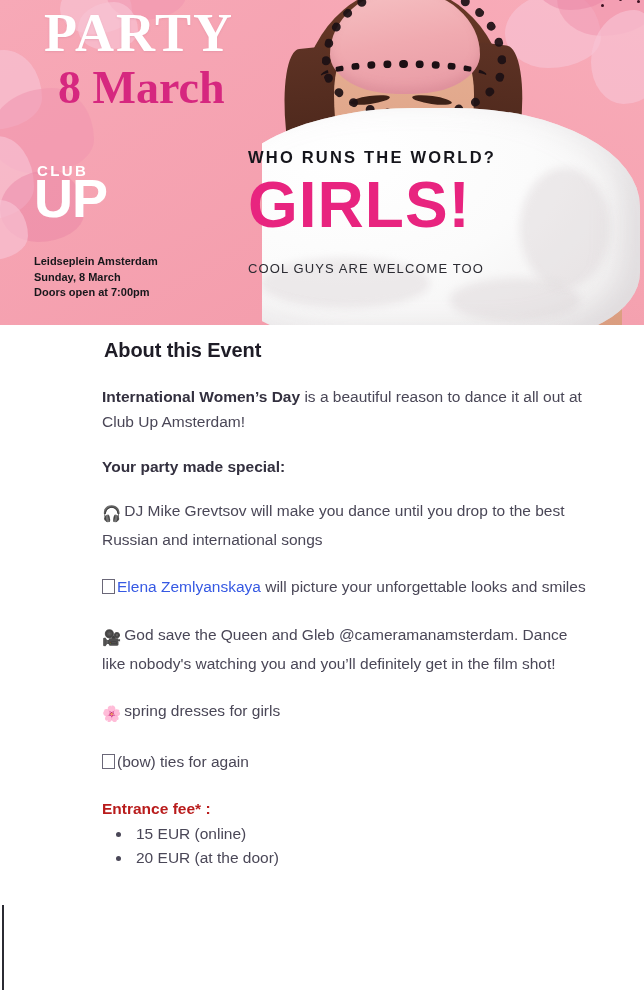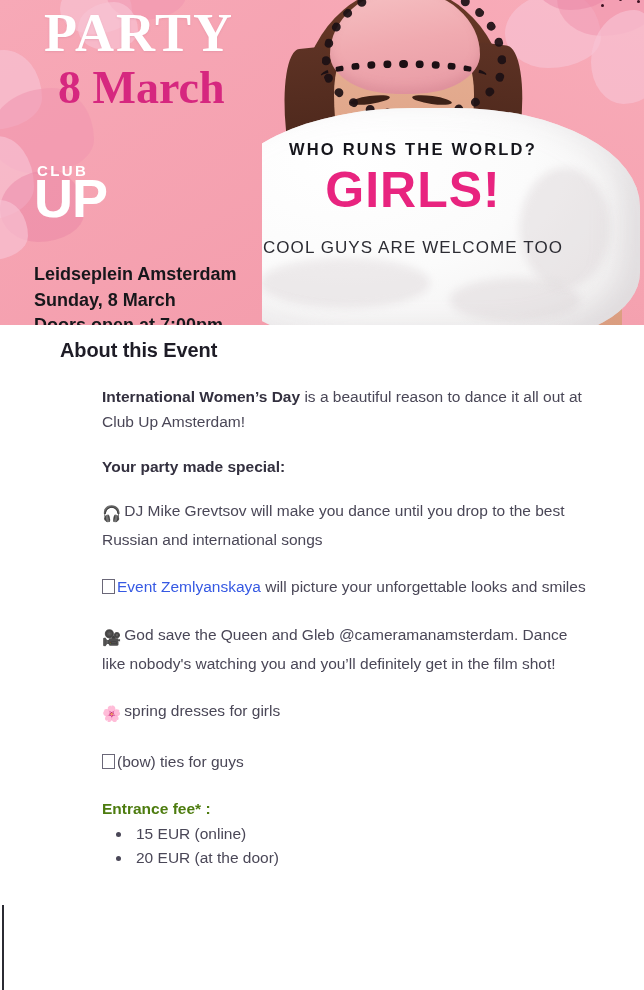--- a/index.html
+++ b/index.html
@@ -108,25 +108,25 @@
     font-size: 54px;
     letter-spacing: -1px;
     line-height: 0.82;
     margin-top: -2px;
   }
 
   
   .venue {
     position: absolute;
     left: 34px;
-    top: 262px;
+    top: 254px;
     z-index: 6;
     color: #17171b;
     font-weight: 700;
-    font-size: 18px;
+    font-size: 11px;
     line-height: 1.42;
   }
 
   
   .model-wrap {
     position: absolute;
     left: 262px; top: 0;
     width: 382px; height: 325px;
     z-index: 3;
     overflow: hidden;
@@ -235,42 +235,42 @@
   }
   .pillow-fold {
     position: absolute;
     background: rgba(205,195,200,0.30);
     border-radius: 50%;
     filter: blur(4px);
   }
   .pillow-text {
     position: absolute;
     z-index: 5;
-    text-align: center;
+    text-align: left;
     width: 330px;
     left: 248px;
-    top: 140px;
+    top: 148px;
   }
   .pt-who {
     font-weight: 700;
     font-size: 16.5px;
     letter-spacing: 2.2px;
     color: #16161c;
     margin: 0;
   }
   .pt-girls {
     font-weight: 700;
-    font-size: 50px;
+    font-size: 64px;
     letter-spacing: 1px;
     color: #e8247f;
     line-height: 1.04;
     margin: 5px 0 0 0;
   }
   .pt-cool {
-    font-size: 17px;
+    font-size: 13px;
     letter-spacing: 1.1px;
     color: #2c2c33;
     margin: 22px 0 1px 0;
   }
 
   
   .content {
     position: relative;
     padding: 0;
     color: #39364f;
@@ -278,21 +278,21 @@
   .tagline {
     margin: 0;
     padding: 18px 0 0 110px;
     font-weight: 700;
     font-size: 13.5px;
     color: #1e1c26;
     letter-spacing: 0.1px;
   }
   .section-title {
     margin: 14px 0 0 0;
-    padding-left: 60px;
+    padding-left: 104px;
     font-weight: 700;
     font-size: 20px;
     color: #1e1c26;
     letter-spacing: -0.1px;
   }
   .body-block { padding-left: 102px; padding-right: 55px; }
   .para {
     margin: 22px 0 0 0;
     font-size: 15.5px;
     line-height: 1.62;
@@ -320,21 +320,21 @@
   .sublabel {
     margin: 24px 0 0 0;
     font-weight: 700;
     font-size: 15.5px;
     color: #33303f;
   }
   .fee-label {
     margin: 26px 0 0 0;
     font-weight: 700;
     font-size: 15.5px;
-    color: #4d7c0f;
+    color: #b91c1c;
   }
   ul.fees {
     margin: 4px 0 0 0;
     padding-left: 30px;
     font-size: 15.5px;
     line-height: 1.55;
     color: #4a4757;
   }
   ul.fees li { margin: 0; padding-left: 4px; }
   .edge-line {
@@ -435,28 +435,28 @@
 
   <div class="body-block">
 
 
     <p class="para"><b>International Women’s Day</b><span> is a beautiful reason to dance it all out at Club Up Amsterdam!</span></p>
 
     <p class="sublabel">Your party made special:</p>
 
     <p class="para"><span class="glyph-mono emoji">🎧</span><span>DJ Mike Grevtsov will make you dance until you drop to the best Russian and international songs</span></p>
 
-    <p class="para"><span class="tofu"></span><a class="link" href="#">Event Zemlyanskaya</a><span> will picture your unforgettable looks and smiles</span></p>
+    <p class="para"><span class="tofu"></span><a class="link" href="#">Elena Zemlyanskaya</a><span> will picture your unforgettable looks and smiles</span></p>
 
     <p class="para"><span class="glyph-mono emoji">🎥</span><span>God save the Queen and Gleb @cameramanamsterdam. Dance like nobody's watching you and you’ll definitely get in the film shot!</span></p>
 
 
     <p class="para"><span class="glyph-mono emoji">🌸</span><span>spring dresses for girls</span></p>
 
-    <p class="para"><span class="tofu"></span><span>(bow) ties for guys</span></p>
+    <p class="para"><span class="tofu"></span><span>(bow) ties for again</span></p>
 
     <p class="fee-label">Entrance fee* :</p>
 
     <ul class="fees">
       <li>15 EUR (online)</li>
       <li>20 EUR (at the door)</li>
 
     </ul>
 
   </div>

